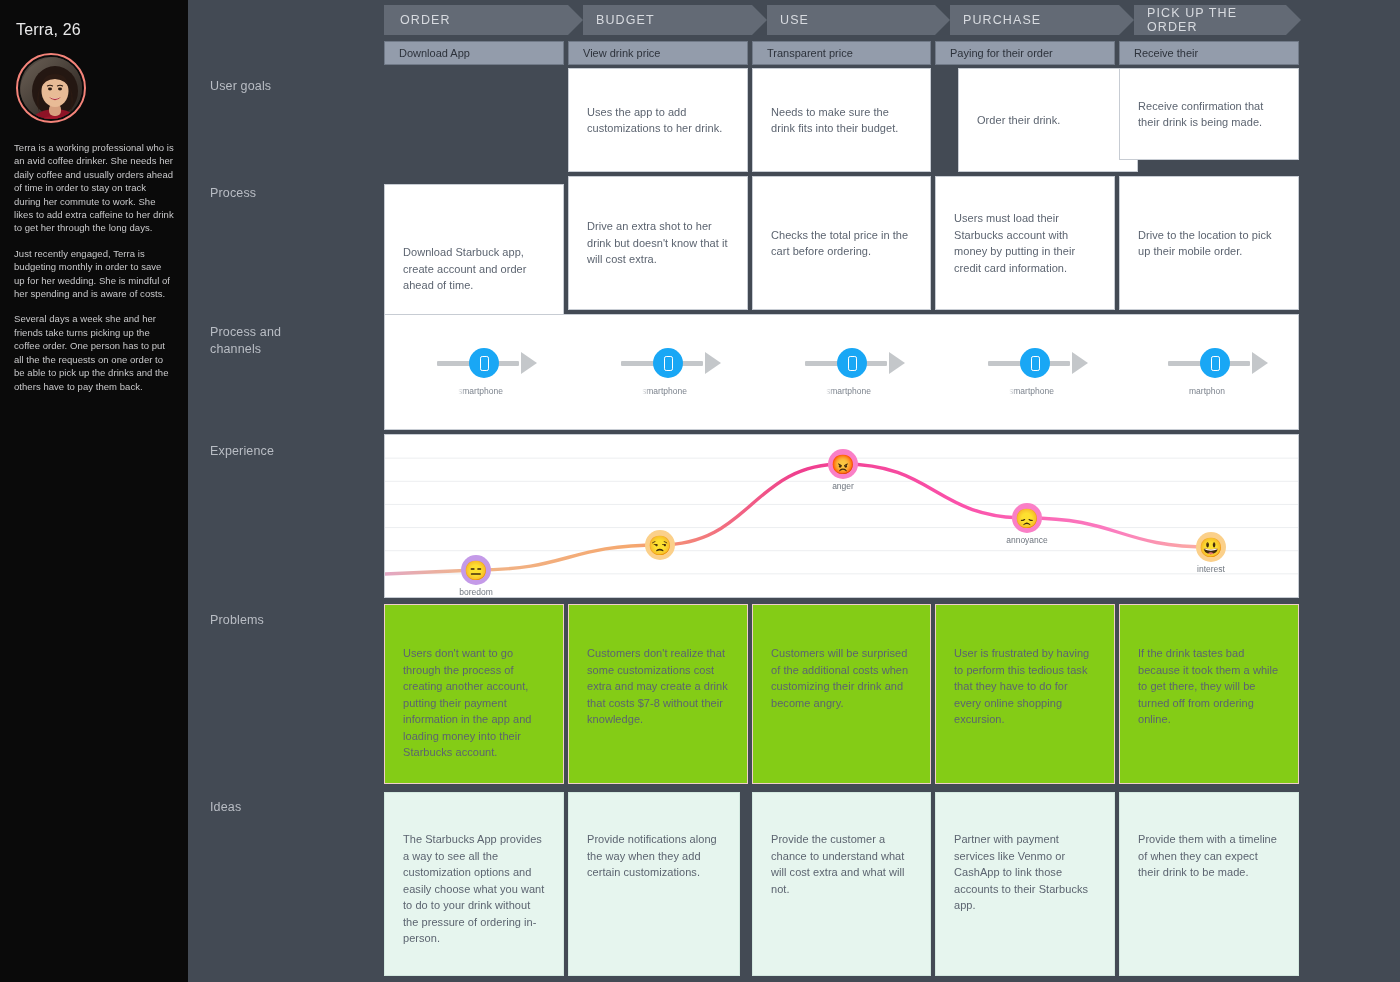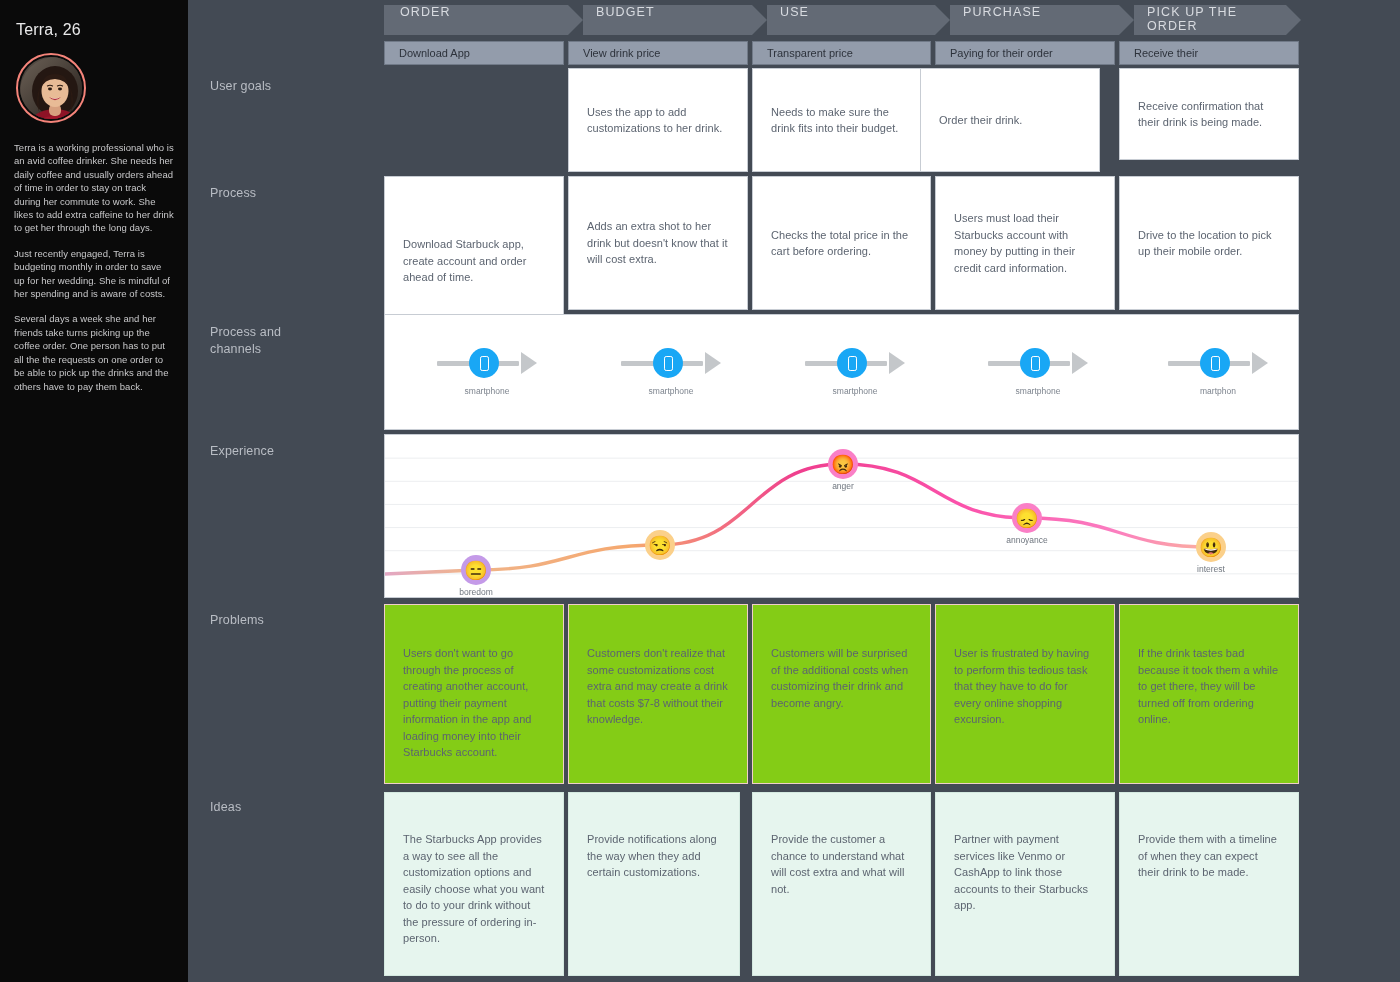--- a/index.html
+++ b/index.html
@@ -45,21 +45,21 @@
     position: absolute; left: 22px;
     color: #b9bdc4; font-size: 12.5px; line-height: 17px;
     letter-spacing: .15px; width: 160px;
   }
 
   
   .phase {
     position: absolute; top: 5px; height: 30px;
     background: #636a75; color: #d8dbe0;
     font-size: 12.5px; letter-spacing: 1.1px;
-    display: flex; align-items: flex-start;
+    display: flex; align-items: center;
     padding-left: 16px;
   }
   .phase.notch { padding-left: 28px; }
   .phase .arrowhead {
     position: absolute; right: -15px; top: 0;
     width: 0; height: 0;
     border-top: 15px solid transparent;
     border-bottom: 15px solid transparent;
     border-left: 15px solid #636a75;
     z-index: 2;
@@ -121,21 +121,21 @@
   .chan-circle {
     position: absolute; left: 32px; top: 0;
     width: 30px; height: 30px; border-radius: 50%;
     background: #19a7f5; display: flex; align-items: center; justify-content: center;
   }
   .phone-glyph {
     width: 9px; height: 15px; border: 1.6px solid #fff; border-radius: 2.2px;
   }
   .chan-label {
     margin-top: 8px; font-size: 8.5px; color: #7d848e;
-    white-space: nowrap; overflow: hidden; text-align: center;
+    white-space: nowrap; overflow: hidden; text-align: left;
     width: 58px; text-overflow: clip;
   }
   .chan-label.fade {
     -webkit-mask-image: linear-gradient(to right, transparent 0, #000 12%, #000 88%, transparent 100%);
             mask-image: linear-gradient(to right, transparent 0, #000 12%, #000 88%, transparent 100%);
   }
 
   
   #exp-band { position: absolute; background: #fff; border: 1px solid #c7ccd3; overflow: hidden; }
   #exp-svg  { position: absolute; left: 0; top: 0; }
@@ -254,32 +254,32 @@
     <div class="subhead" style="left:931px; width:180px">
         <span>Receive their</span>
       </div>
 
     <div class="card goal" style="left:380px; top:68px; width:180px; height:104px">
         <p>Uses the app to add customizations to her drink.</p>
       </div>
     <div class="card goal" style="left:564px; top:68px; width:179px; height:104px">
         <p>Needs to make sure the drink fits into their budget.</p>
       </div>
-    <div class="card goal" style="left:732px; top:68px; width:180px; height:104px">
+    <div class="card goal" style="left:770px; top:68px; width:180px; height:104px">
         <p>Order their drink.</p>
       </div>
     <div class="card goal" style="left:931px; top:68px; width:180px; height:92px">
         <p>Receive confirmation that their drink is being made.</p>
       </div>
 
-    <div class="card process" style="left:196px; top:176px; width:180px; height:170px">
+    <div class="card process" style="left:196px; top:184px; width:180px; height:170px">
         <p>Download Starbuck app, create account and order ahead of time.</p>
       </div>
     <div class="card process" style="left:380px; top:176px; width:180px; height:134px">
-        <p>Adds an extra shot to her drink but doesn't know that it will cost extra.</p>
+        <p>Drive an extra shot to her drink but doesn't know that it will cost extra.</p>
       </div>
     <div class="card process" style="left:564px; top:176px; width:179px; height:134px">
         <p>Checks the total price in the cart before ordering.</p>
       </div>
     <div class="card process" style="left:747px; top:176px; width:180px; height:134px">
         <p>Users must load their Starbucks account with money by putting in their credit card information.</p>
       </div>
     <div class="card process" style="left:931px; top:176px; width:180px; height:134px">
         <p>Drive to the location to pick up their mobile order.</p>
       </div>

